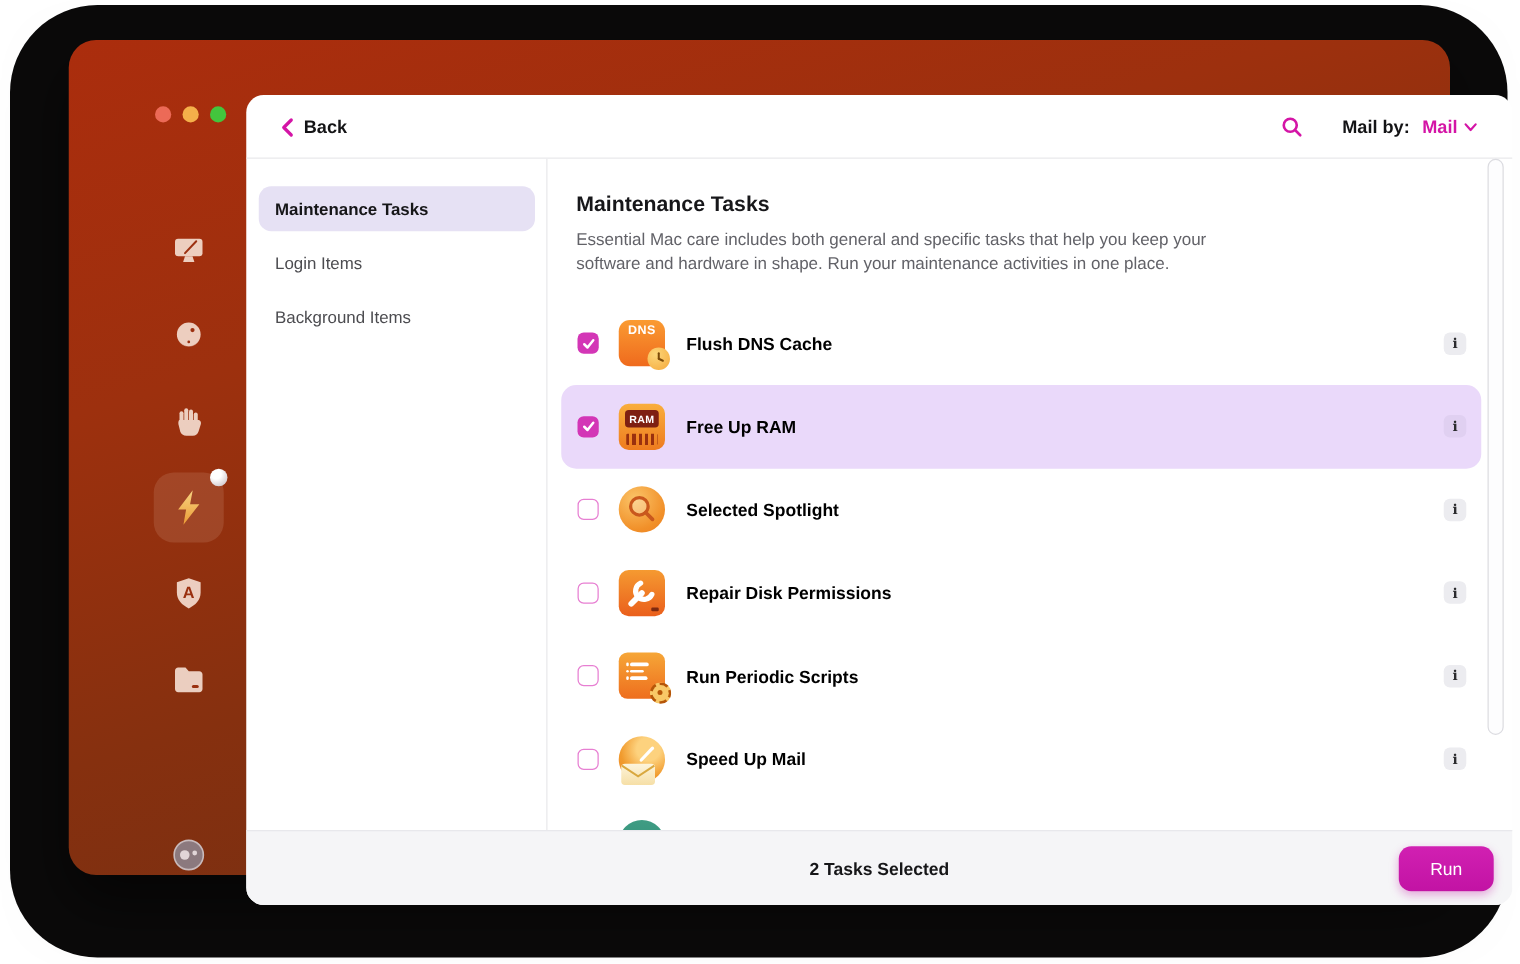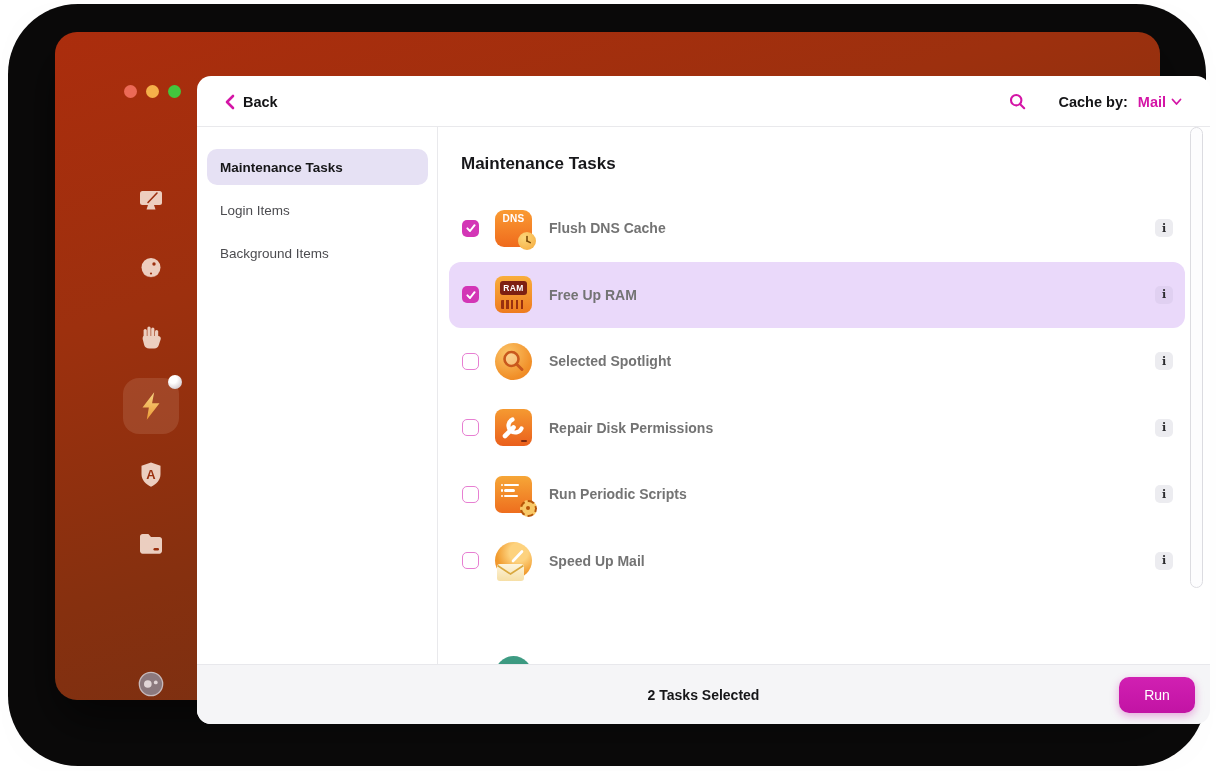--- a/index.html
+++ b/index.html
@@ -55,21 +55,21 @@
   .task-row { position:relative; height:66.5px; display:flex; align-items:center; border-radius:12px; padding-left:13px; }
   .task-row.hl { background:#ead9fa; }
 
   .checkbox { width:17px; height:17px; border-radius:5px; border:1.5px solid #e77fd2; background:#fff;
     display:flex; align-items:center; justify-content:center; cursor:pointer; flex:none; }
   .checkbox.checked { border:none; background:#d336b6; }
   .checkbox svg { display:none; }
   .checkbox.checked svg { display:block; }
 
   .ti-slot { margin-left:16px; width:37px; height:37px; position:relative; flex:none; }
-  .tlabel { margin-left:17px; font-size:14px; font-weight:700; color:#737373; }
+  .tlabel { margin-left:17px; font-size:14px; font-weight:700; color:#000000; }
   .info-btn { position:absolute; right:12px; top:50%; transform:translateY(-50%); width:18px; height:18px; border-radius:5px;
     background:#ececf0; display:flex; align-items:center; justify-content:center; cursor:pointer;
     font-family:"DejaVu Serif",serif; font-size:11px; font-weight:700; color:#2b2b2e; }
   .task-row.hl .info-btn { background:#e0d0f1; }
 
   
   .ti { position:absolute; inset:0; }
   .ti-dns { border-radius:9px; background:linear-gradient(180deg,#fa9b32,#ef6a1d); }
   .ti-dns-label { position:absolute; top:3px; left:0; right:0; text-align:center; font-size:10px; font-weight:700; color:#fff; letter-spacing:.3px; }
   .ti-clock { position:absolute; right:-4px; bottom:-3px; width:18px; height:18px; border-radius:50%;
@@ -187,21 +187,21 @@
           </svg>
           <span>Back</span>
         </div>
         <div class="header-right">
           <span class="search-btn">
             <svg width="17" height="17" viewBox="0 0 17 17">
               <circle cx="7.2" cy="7.2" r="5.2" fill="none" stroke="#d415a6" stroke-width="2.1"></circle>
               <line x1="11.2" y1="11.2" x2="15.2" y2="15.2" stroke="#d415a6" stroke-width="2.1" stroke-linecap="round"></line>
             </svg>
           </span>
-          <span class="sort-label">Cache by:</span>
+          <span class="sort-label">Mail by:</span>
           <span class="sort-value">
             <span>Mail</span>
             <svg width="11" height="8" viewBox="0 0 11 8">
               <polyline points="1.5,1.5 5.5,6 9.5,1.5" fill="none" stroke="#d415a6" stroke-width="1.8" stroke-linecap="round" stroke-linejoin="round"></polyline>
             </svg>
           </span>
         </div>
       </div>
 
       <div class="nav">
@@ -211,20 +211,21 @@
         <div class="nav-item">
           <span>Login Items</span>
         </div>
         <div class="nav-item">
           <span>Background Items</span>
         </div>
       </div>
 
       <div class="content">
         <h2>Maintenance Tasks</h2>
+        <p class="desc">Essential Mac care includes both general and specific tasks that help you keep your software and hardware in shape. Run your maintenance activities in one place.</p>
         <div class="task-list">
             <div class="task-row">
     <span class="checkbox checked">
       <svg width="12" height="12" viewBox="0 0 12 12">
         <polyline points="2.4,6.4 5,9 9.6,3.2" fill="none" stroke="#fff" stroke-width="2" stroke-linecap="round" stroke-linejoin="round"></polyline>
       </svg>
     </span>
     <span class="ti-slot">
                 <div class="ti ti-dns">
       <span class="ti-dns-label">DNS</span>

